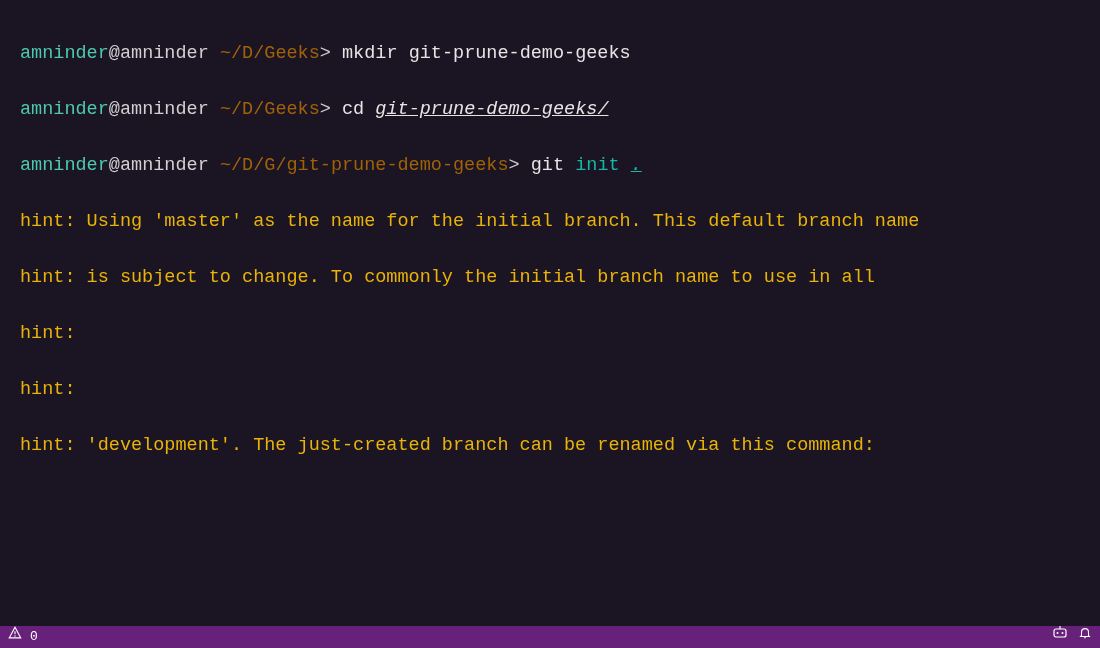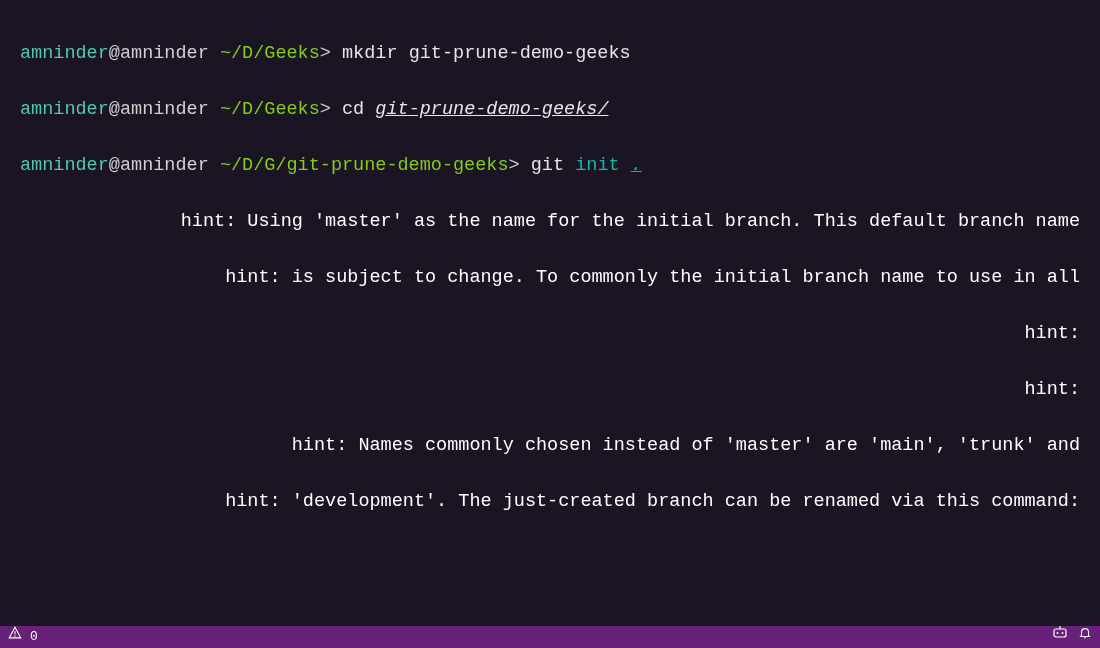--- a/index.html
+++ b/index.html
@@ -18,26 +18,26 @@
       overflow: hidden;
       position: relative;
       color: #d0d0d0;
     }
     .terminal {
       white-space: pre;
     }
     .user { color: #4ec9b0; }
     .at { color: #d0d0d0; }
     .host { color: #d0d0d0; }
-    .path { color: #84cc16; }
+    .path { color: #a16207; }
     .prompt-gt { color: #d0d0d0; }
     .cmd { color: #e5e5e5; }
     .arg { color: #14b8a6; }
     .underline { text-decoration: underline; font-style: italic; }
-    .hint { color: #ffffff; text-align: right; }
+    .hint { color: #eab308; }
     .statusbar {
       position: absolute;
       bottom: 0;
       left: 0;
       right: 0;
       height: 22px;
       background: #68217a;
       display: flex;
       align-items: center;
       color: #ffffff;
@@ -60,21 +60,20 @@
 <body>
 
 <div class="terminal">
 <div><span class="user">amninder</span><span class="at">@</span><span class="host">amninder</span> <span class="path">~/D/Geeks</span><span class="prompt-gt">&gt;</span> <span class="cmd">mkdir</span> <span class="cmd">git-prune-demo-geeks</span></div>
 <div><span class="user">amninder</span><span class="at">@</span><span class="host">amninder</span> <span class="path">~/D/Geeks</span><span class="prompt-gt">&gt;</span> <span class="cmd">cd</span> <span class="cmd underline">git-prune-demo-geeks/</span></div>
 <div><span class="user">amninder</span><span class="at">@</span><span class="host">amninder</span> <span class="path">~/D/G/git-prune-demo-geeks</span><span class="prompt-gt">&gt;</span> <span class="cmd">git</span> <span class="arg">init</span> <span class="arg underline">.</span></div>
 <div class="hint">hint: Using 'master' as the name for the initial branch. This default branch name</div>
 <div class="hint">hint: is subject to change. To commonly the initial branch name to use in all</div>
 <div class="hint">hint:</div>
 <div class="hint">hint:</div>
-<div class="hint">hint: Names commonly chosen instead of 'master' are 'main', 'trunk' and</div>
 <div class="hint">hint: 'development'. The just-created branch can be renamed via this command:</div>
 
 
 
 
 
 
 
 
 

